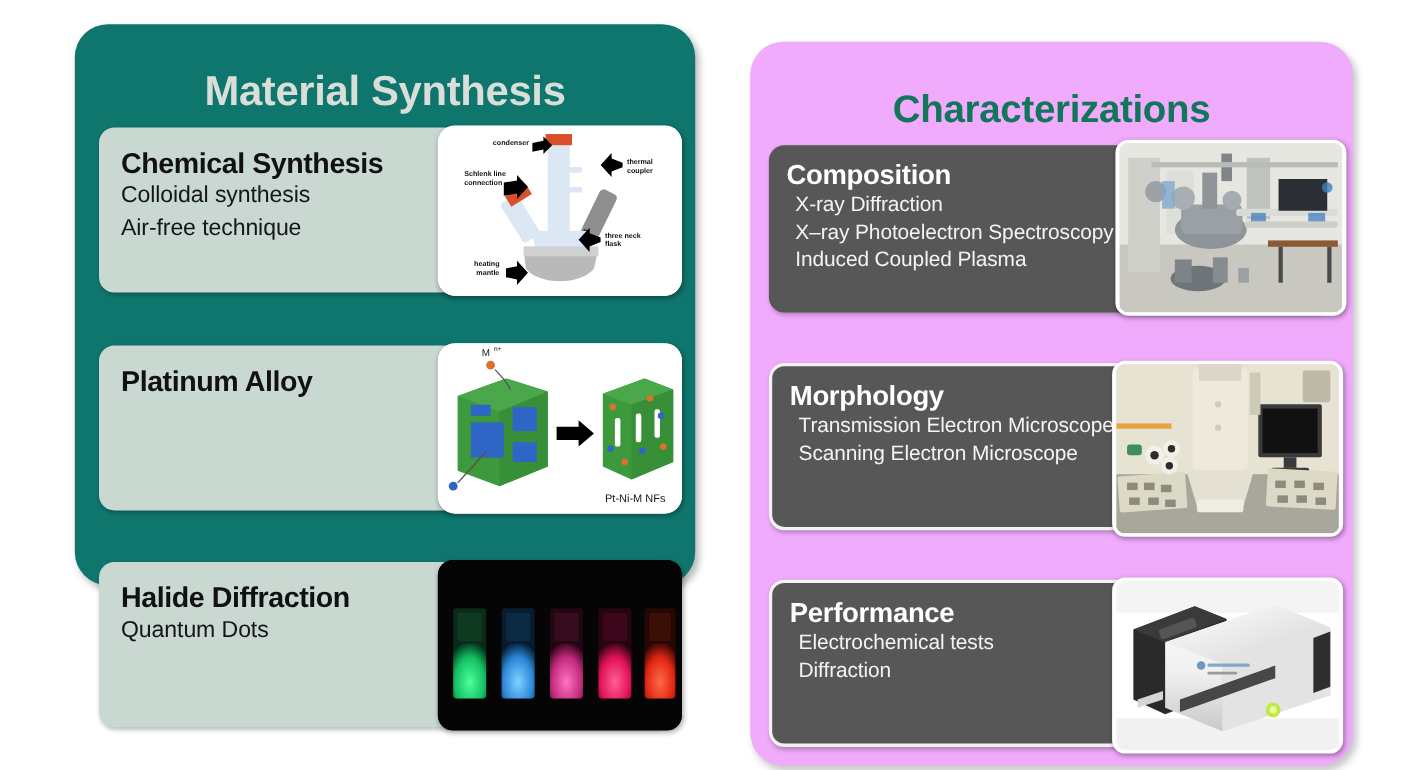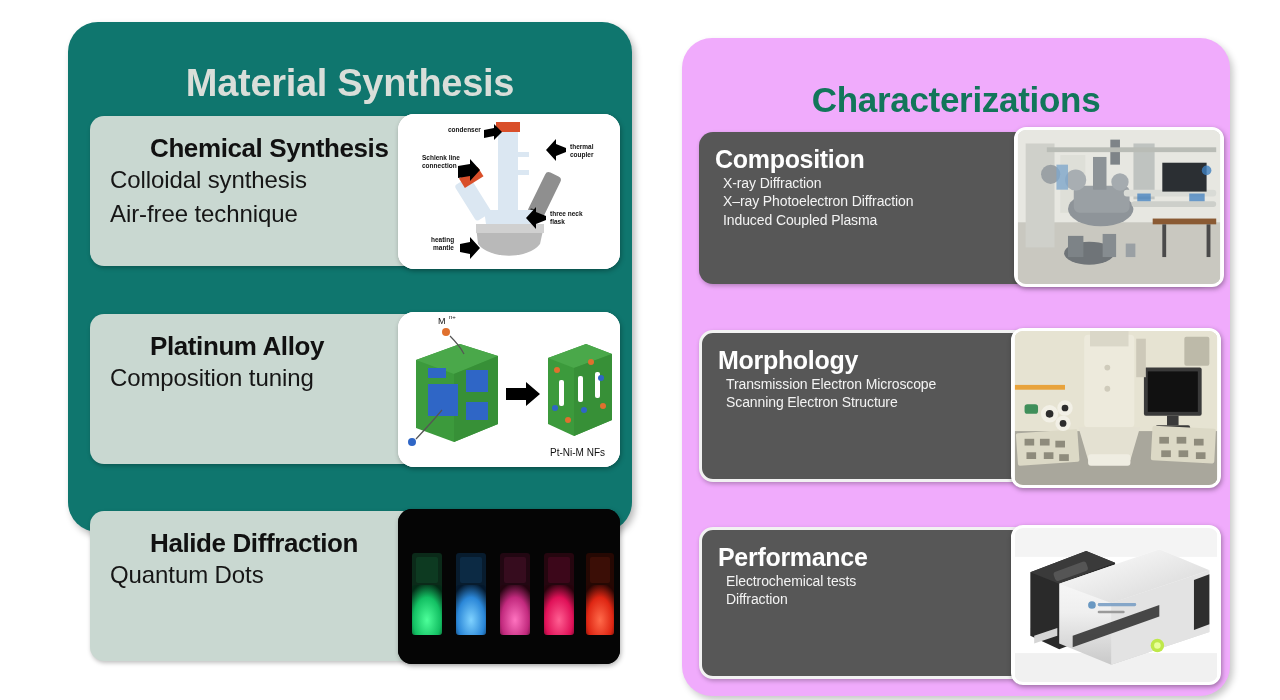--- a/index.html
+++ b/index.html
@@ -58,24 +58,24 @@
     border-radius: 14px;
     box-shadow: 1px 2px 4px rgba(0,0,0,0.25);
   }
   .card-left.c0 { top: 94px; }
   .card-left.c1 { top: 292px; }
   .card-left.c2 { top: 489px; }
 
   .card-left .ctext { position: absolute; left: 20px; top: 18px; width: 290px; }
   .card-left .ctitle {
     font-size: 26px; font-weight: bold; color: #111111;
-    letter-spacing: -0.4px; line-height: 1.08; margin-left: 40px;
+    letter-spacing: -0.4px; line-height: 1.08;
   }
   .card-left .citem {
-    font-size: 24px; color: #161616; line-height: 1.35; margin-top: 2px;
+    font-size: 21px; color: #161616; line-height: 1.35; margin-top: 2px;
     letter-spacing: -0.1px;
   }
   .card-left .ctext .citem:first-of-type { margin-top: 8px; }
 
   
   .plate {
     position: absolute;
     left: 308px; top: -2px;
     width: 222px; height: 155px;
     background: #ffffff;
@@ -99,21 +99,21 @@
   .card-right.r0 { top: 94px; }
   .card-right.r1 { top: 292px; padding-left: 28px; }
   .card-right.r2 { top: 489px; padding-left: 12px; }
 
   .card-right .ctext { position: absolute; left: 16px; top: 14px; width: 320px; }
   .card-right .ctitle {
     font-size: 25px; font-weight: bold; color: #ffffff;
     letter-spacing: -0.3px; line-height: 1.1;
   }
   .card-right .citem {
-    font-size: 14px; color: #f3f3f3; line-height: 1.34;
+    font-size: 19px; color: #f3f3f3; line-height: 1.34;
     margin-left: 8px; letter-spacing: -0.1px;
   }
   .card-right .ctext .citem:first-of-type { margin-top: 6px; }
 
   .photo {
     position: absolute;
     right: -13px; top: -5px;
     width: 210px; height: 160px;
     background: #ffffff;
     border-radius: 12px;
@@ -178,21 +178,20 @@
             <polygon points="148,102 138,98 138,93 128,104 138,115 138,110 148,106"></polygon>
             <polygon points="62,130 72,128 72,123 82,134 72,145 72,140 62,138"></polygon>
           </g>
         </svg>
       </div>
     </div>
 
     <div class="card-left c1">
       <div class="ctext">
         <div class="ctitle">Platinum Alloy</div>
-        <div class="citem">Composition tuning</div>
       </div>
       <div class="plate">
         <svg viewBox="0 0 222 155">
           <rect width="222" height="155" fill="#ffffff"></rect>
 
           <g>
             <polygon points="18,48 62,32 100,44 100,112 56,130 18,116" fill="#3c9a3c"></polygon>
             <polygon points="18,48 62,32 100,44 56,62" fill="#4aa84a"></polygon>
             <polygon points="56,62 100,44 100,112 56,130" fill="#379037"></polygon>
             <rect x="30" y="72" width="30" height="32" fill="#2f66c6"></rect>
@@ -288,21 +287,21 @@
     </div>
   </div>
 
   <div class="panel panel-right">
     <div class="panel-title">Characterizations</div>
 
     <div class="card-right r0">
       <div class="ctext">
         <div class="ctitle">Composition</div>
         <div class="citem">X-ray Diffraction</div>
-        <div class="citem">X–ray Photoelectron Diffraction</div>
+        <div class="citem">X–ray Photoelectron Spectroscopy</div>
         <div class="citem">Induced Coupled Plasma</div>
       </div>
       <div class="photo">
         <svg viewBox="0 0 210 160">
           <rect width="210" height="160" fill="#d8d9d4"></rect>
           <rect x="0" y="0" width="210" height="96" fill="#e7e7e1"></rect>
           <rect x="0" y="96" width="210" height="64" fill="#c9c8c0"></rect>
           <rect x="8" y="14" width="30" height="108" fill="#cfd0ca"></rect>
           <rect x="44" y="26" width="26" height="60" fill="#dedfd8"></rect>
           <rect x="120" y="14" width="22" height="58" fill="#bfc3c0"></rect>
@@ -334,21 +333,21 @@
           <rect x="178" y="66" width="16" height="8" fill="#3f7fbf" opacity="0.75"></rect>
           <circle cx="196" cy="42" r="5" fill="#3f7fbf" opacity="0.8"></circle>
         </svg>
       </div>
     </div>
 
     <div class="card-right r1 outlined">
       <div class="ctext">
         <div class="ctitle">Morphology</div>
         <div class="citem">Transmission Electron Microscope</div>
-        <div class="citem">Scanning Electron Structure</div>
+        <div class="citem">Scanning Electron Microscope</div>
       </div>
       <div class="photo">
         <svg viewBox="0 0 210 160">
           <rect width="210" height="160" fill="#dedbc9"></rect>
           <rect x="0" y="0" width="210" height="104" fill="#e6e3d2"></rect>
           <rect x="0" y="104" width="210" height="56" fill="#a9a79c"></rect>
           <rect x="0" y="56" width="52" height="5" fill="#e8a33c"></rect>
 
           <rect x="72" y="4" width="52" height="96" rx="4" fill="#edeadc"></rect>
           <rect x="78" y="0" width="40" height="16" fill="#dad7c8"></rect>

